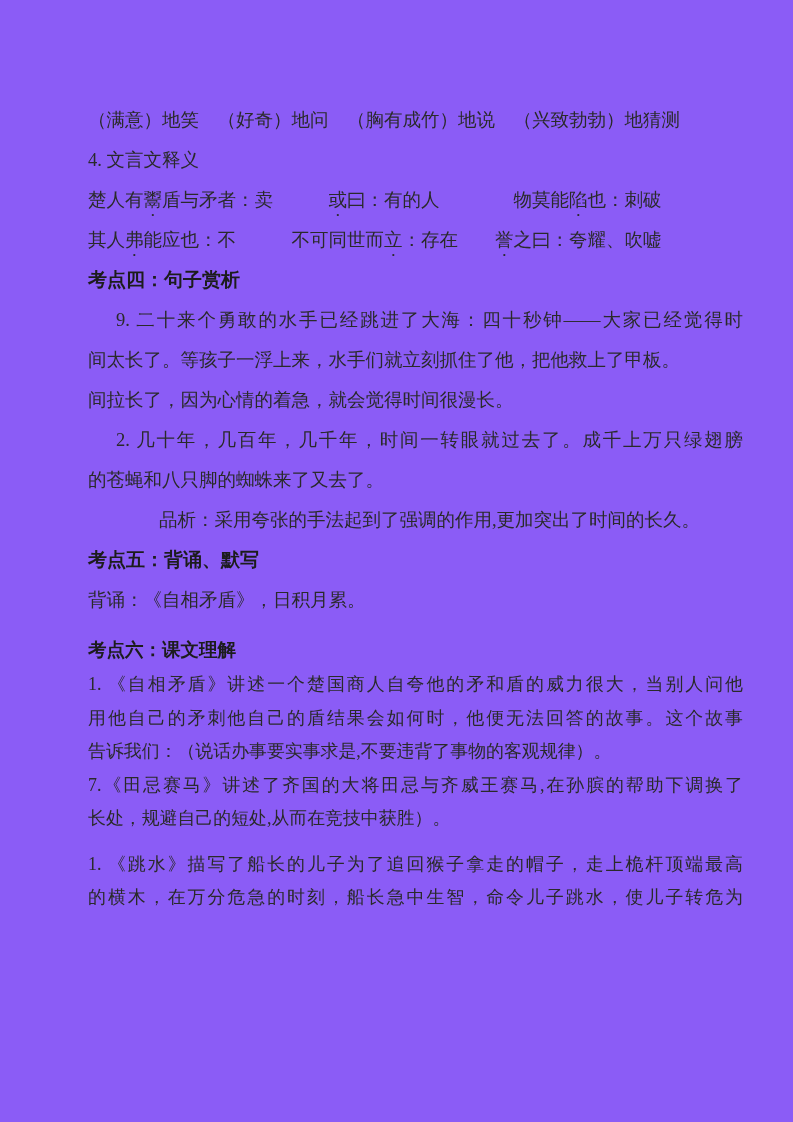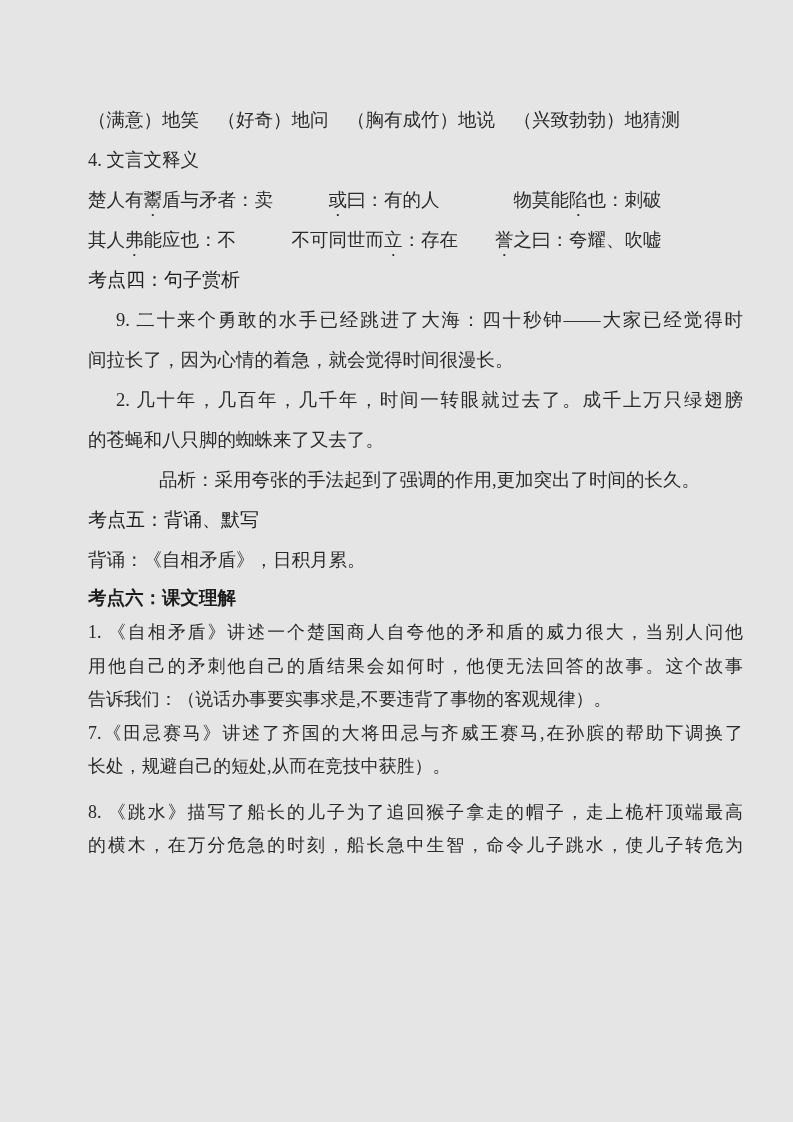--- a/index.html
+++ b/index.html
@@ -6,46 +6,46 @@
     margin: 0;
     padding: 0;
     background: #ffffff;
   }
   .page {
     position: relative;
     width: 793px;
     height: 1122px;
     box-sizing: border-box;
     padding: 100px 50px 0 88px;
-    background: #e5e5e5;
+    background: #8b5cf6;
     color: #2a2a2a;
     font-family: "Liberation Serif", "DejaVu Serif", serif;
     overflow: hidden;
   }
   .blk { margin: 0; }
   .ln {
     white-space: pre-wrap;
     font-kerning: none;
   }
   
   .u .ln {
     font-size: 18.5px;
     line-height: 40px;
   }
   
   .l .ln {
     font-size: 17.9px;
     line-height: 33.5px;
   }
   .hd .ln {
-    font-weight: 400;
+    font-weight: 700;
     font-size: 19px;
     color: #1c1c1c;
   }
-  .hd2 { margin-top: 0; }
+  .hd2 { margin-top: 12px; }
   .hd2 .ln {
     font-weight: 700;
     font-size: 18.5px;
     line-height: 36px;
     color: #1c1c1c;
   }
   .t2 { margin-top: 12px; }
   .ind { text-indent: 28px; text-align: center; }
   .fill {
     text-align: justify;
@@ -73,20 +73,21 @@
       <div class="ln">楚人有<span class="em-dot">鬻</span>盾与矛者：卖　　　<span class="em-dot">或</span>曰：有的人　　　　物莫能<span class="em-dot">陷</span>也：刺破</div>
     </div>
     <div class="blk u defs">
       <div class="ln">其人<span class="em-dot">弗</span>能应也：不　　　不可同世而<span class="em-dot">立</span>：存在　　<span class="em-dot">誉</span>之曰：夸耀、吹嘘</div>
     </div>
     <div class="blk u hd">
       <div class="ln">考点四：句子赏析</div>
     </div>
     <div class="blk u">
       <div class="ln ind fill">9. 二十来个勇敢的水手已经跳进了大海：四十秒钟——大家已经觉得时</div>
+      <div class="ln">间太长了。等孩子一浮上来，水手们就立刻抓住了他，把他救上了甲板。</div>
     </div>
     <div class="blk u">
       <div class="ln">间拉长了，因为心情的着急，就会觉得时间很漫长。</div>
     </div>
     <div class="blk u">
       <div class="ln ind fill">2. 几十年，几百年，几千年，时间一转眼就过去了。成千上万只绿翅膀</div>
       <div class="ln">的苍蝇和八只脚的蜘蛛来了又去了。</div>
     </div>
     <div class="blk u">
       <div class="ln ind">品析：采用夸张的手法起到了强调的作用,更加突出了时间的长久。</div>
@@ -103,16 +104,16 @@
     <div class="blk l">
       <div class="ln fill">1. 《自相矛盾》讲述一个楚国商人自夸他的矛和盾的威力很大，当别人问他</div>
       <div class="ln fill">用他自己的矛刺他自己的盾结果会如何时，他便无法回答的故事。这个故事</div>
       <div class="ln">告诉我们：（说话办事要实事求是,不要违背了事物的客观规律）。</div>
     </div>
     <div class="blk l">
       <div class="ln fill">7.《田忌赛马》讲述了齐国的大将田忌与齐威王赛马,在孙膑的帮助下调换了</div>
       <div class="ln">长处，规避自己的短处,从而在竞技中获胜）。</div>
     </div>
     <div class="blk l t2">
-      <div class="ln fill">8. 《跳水》描写了船长的儿子为了追回猴子拿走的帽子，走上桅杆顶端最高</div>
+      <div class="ln fill">1. 《跳水》描写了船长的儿子为了追回猴子拿走的帽子，走上桅杆顶端最高</div>
       <div class="ln fill">的横木，在万分危急的时刻，船长急中生智，命令儿子跳水，使儿子转危为</div>
     </div>
   </div>
 
 </body></html>

